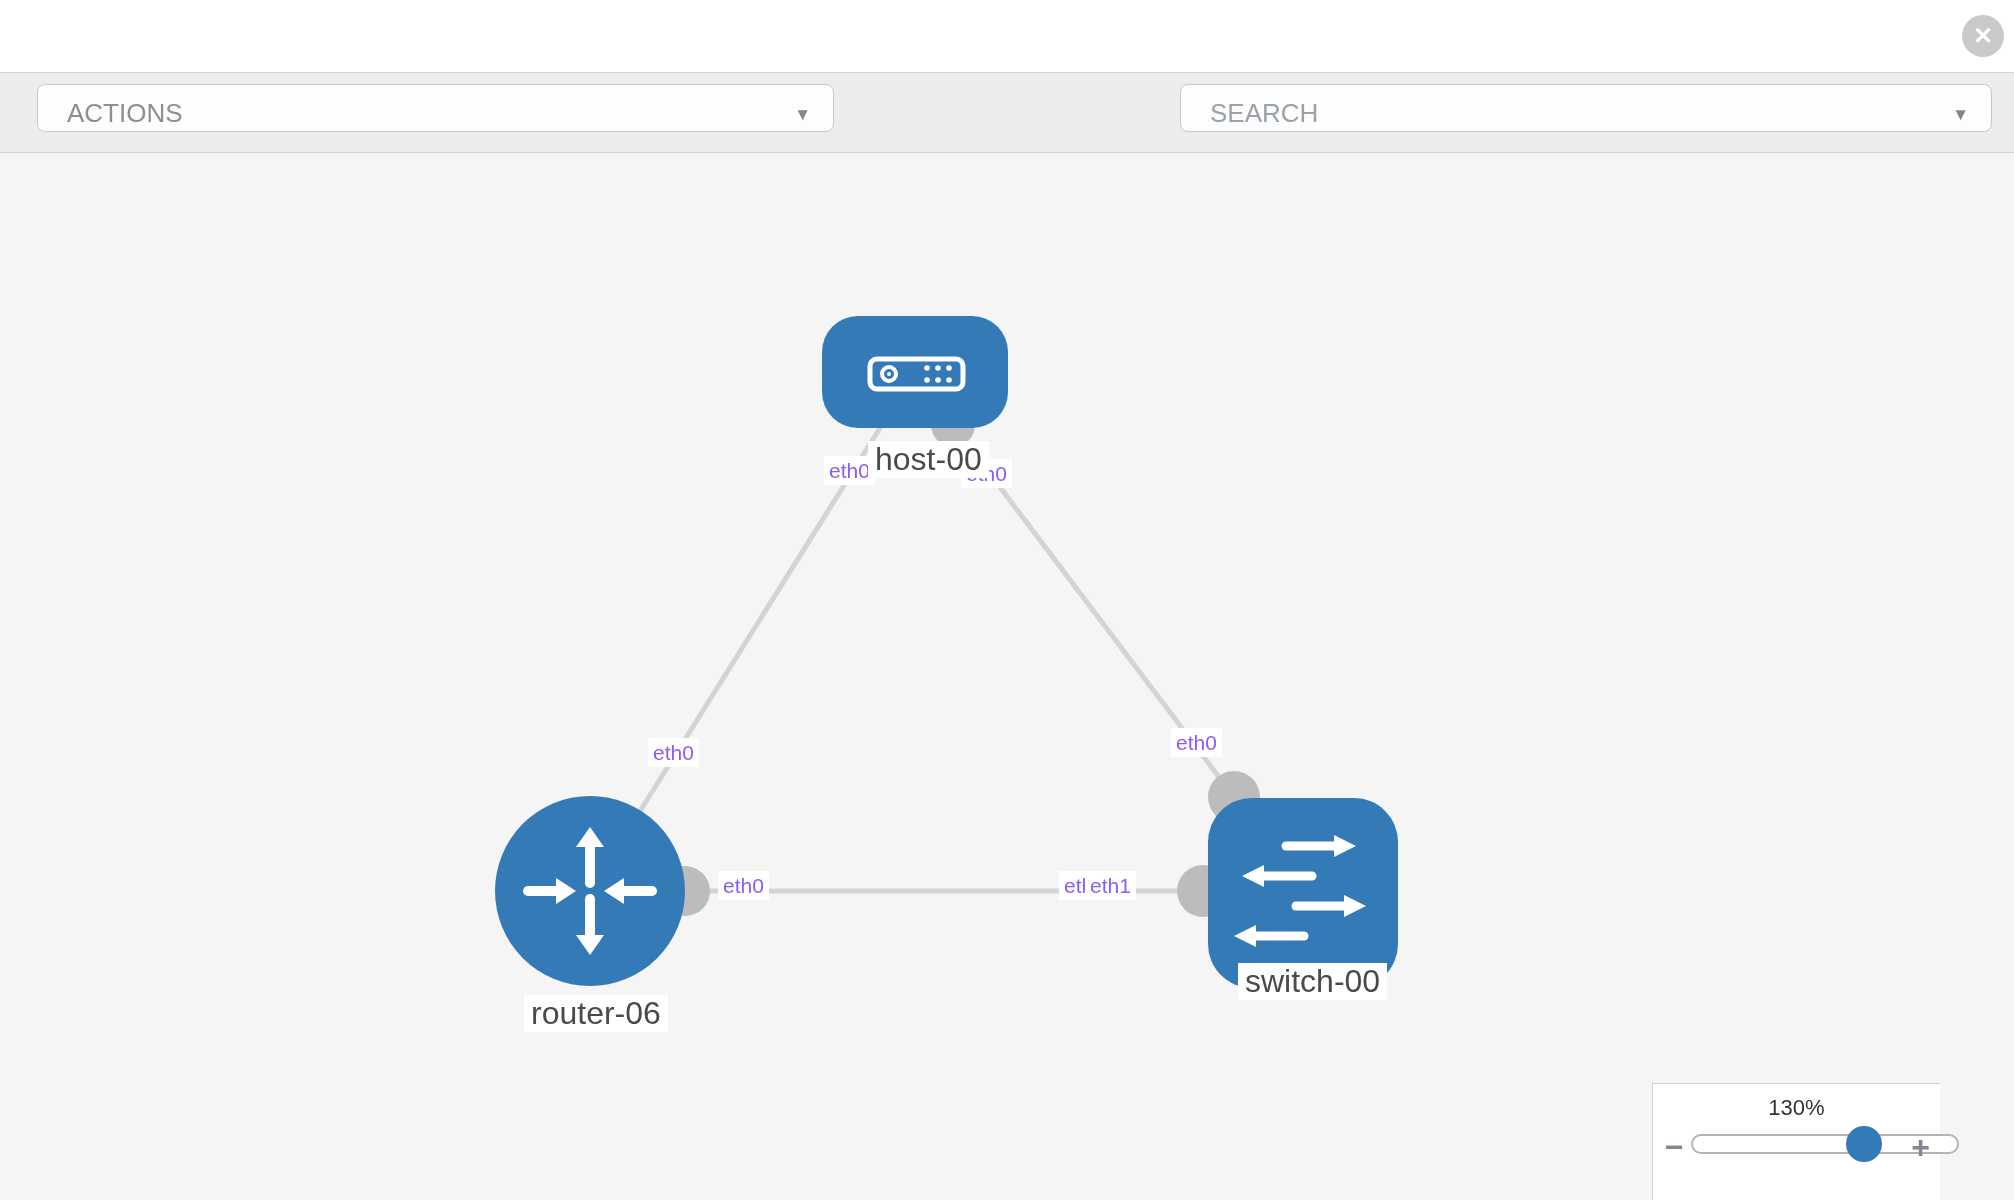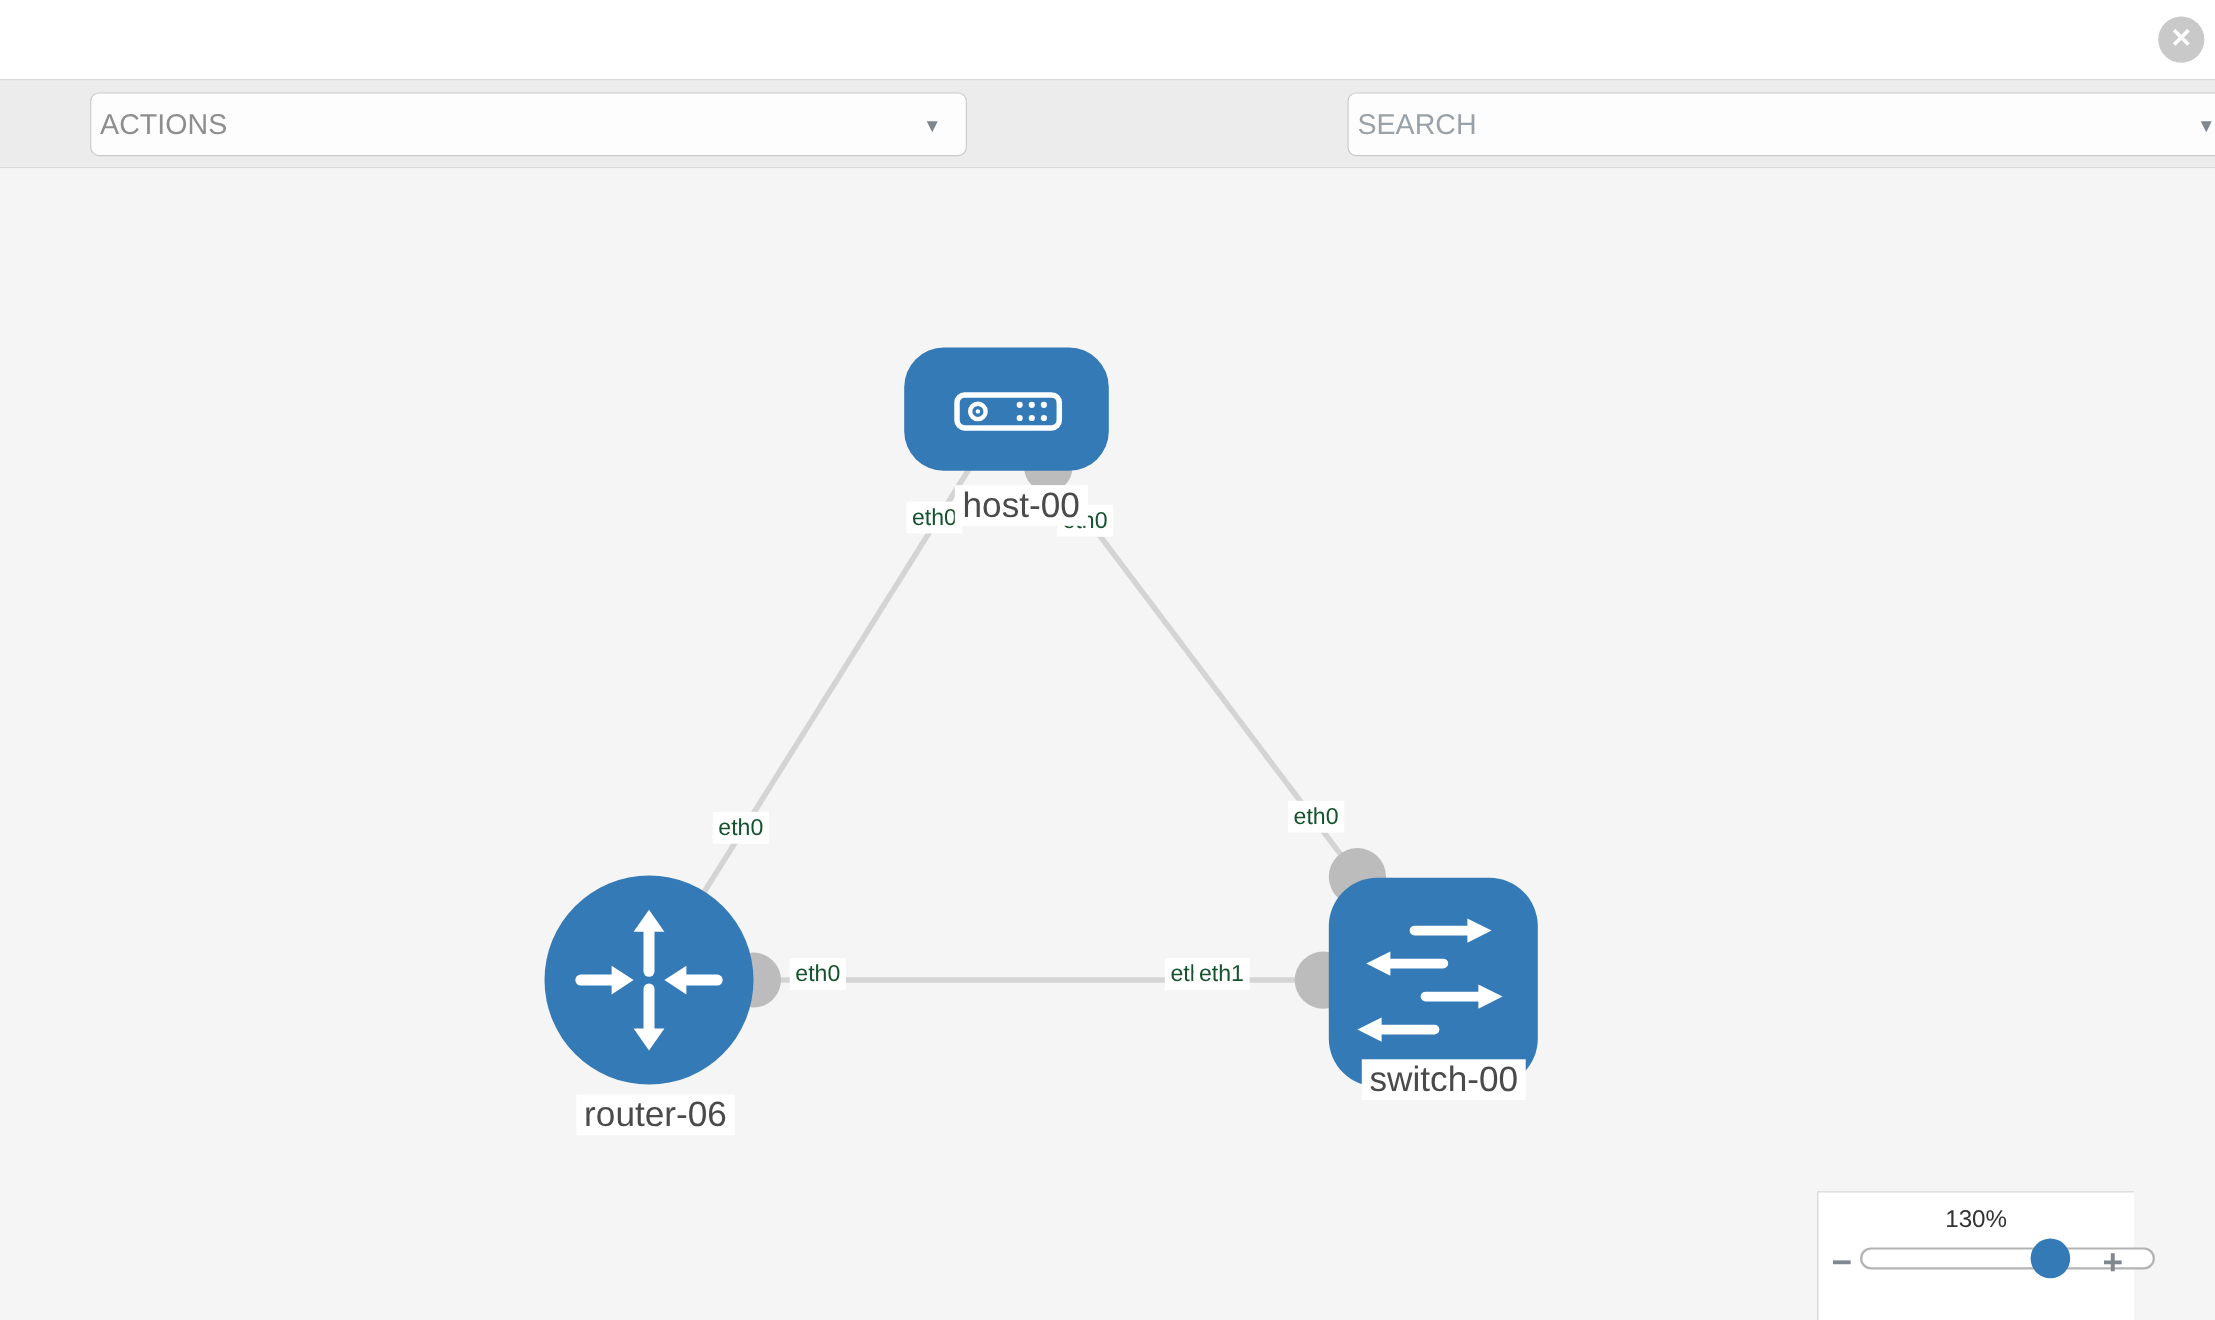--- a/index.html
+++ b/index.html
@@ -11,33 +11,33 @@
   
   .header{position:absolute;top:0;left:0;width:2014px;height:72px;background:#ffffff;}
   .title{position:absolute;left:37px;top:0;height:72px;line-height:72px;
          font-size:29px;font-weight:700;color:#4d4843;letter-spacing:0.2px;}
   .close-btn{position:absolute;right:10px;top:15px;width:42px;height:42px;border-radius:50%;
          background:#c9c9c9;color:#ffffff;text-align:center;line-height:42px;
          font-size:24px;font-weight:700;cursor:pointer;}
   
   .toolbar{position:absolute;top:72px;left:0;width:2014px;height:81px;background:#ececec;
          border-top:1px solid #d4d4d4;border-bottom:1px solid #d4d4d4;box-sizing:border-box;}
-  .select{position:absolute;top:11px;height:58px;background:#fdfdfd;border:1px solid #c9c9c9;
+  .select{position:absolute;top:11px;height:48px;background:#fdfdfd;border:1px solid #c9c9c9;
          border-radius:8px;box-sizing:border-box;font-size:26px;color:#8e8e8e;
-         line-height:56px;padding-left:8px;cursor:pointer;margin-left:45px;}
+         line-height:56px;padding-left:29px;cursor:pointer;}
   .select .caret{position:absolute;right:22px;top:2px;font-size:17px;color:#7e8790;}
   .actions-select{left:37px;width:797px;}
   .search-select{left:1180px;width:812px;color:#99a1a9;}
   .tool-btn{position:absolute;width:40px;height:40px;top:94px;cursor:pointer;}
   .wrench-btn{left:1047px;}
   .key-btn{left:1115px;}
   
   .canvas{position:absolute;top:153px;left:0;width:2014px;height:1047px;background:#f5f5f5;}
   .canvas svg.topo{position:absolute;top:0;left:0;}
-  .if-label{position:absolute;background:#ffffff;color:#14532d;font-size:21px;
+  .if-label{position:absolute;background:#ffffff;color:#8b5cf6;font-size:21px;
          line-height:25px;padding:2px 5px;white-space:nowrap;z-index:3;}
   .if-label.under{z-index:2;}
   .node-label{position:absolute;background:#ffffff;color:#4a4a4a;font-size:32px;
          line-height:33px;padding:2px 7px;white-space:nowrap;z-index:3;}
   
   .zoom-panel{position:absolute;left:1652px;top:930px;width:288px;height:117px;background:#ffffff;
          border-top:1px solid #d2d2d2;border-left:1px solid #d2d2d2;box-sizing:border-box;z-index:5;}
   .zoom-value{position:absolute;top:11px;left:0;width:100%;text-align:center;
          font-size:22px;color:#333333;}
   .zoom-row{position:absolute;top:46px;left:0;right:0;height:40px;}

